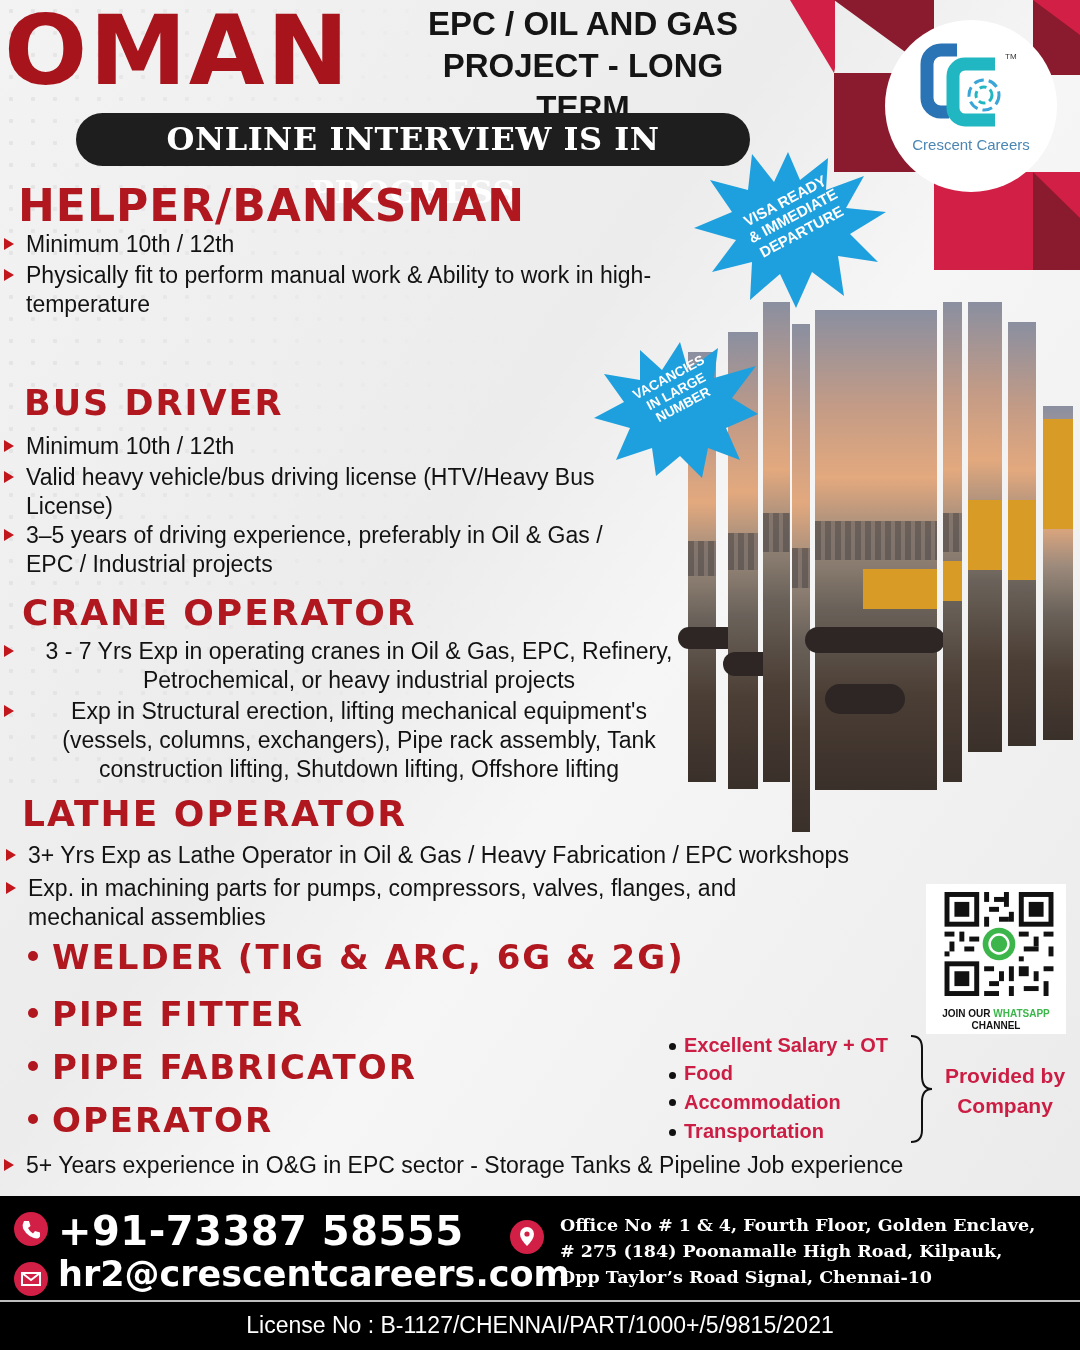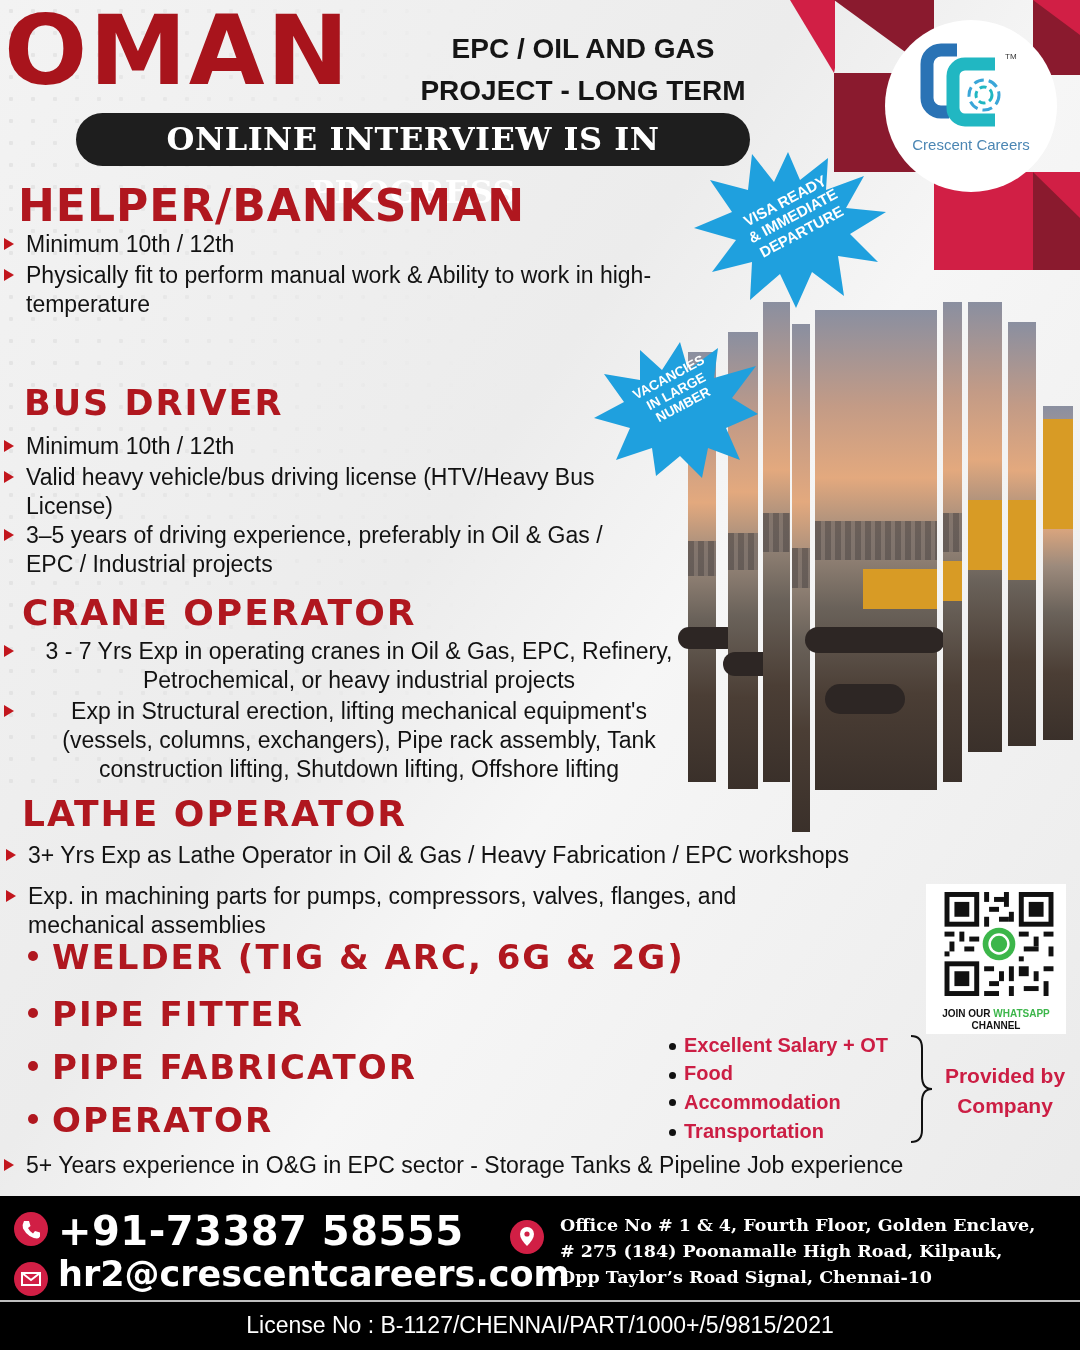--- a/index.html
+++ b/index.html
@@ -21,23 +21,23 @@
   
   .geo { position: absolute; left: 0; top: 0; width: 1080px; height: 1350px; pointer-events: none; }
 
   .title-oman {
     position: absolute; left: 4px; top: 2px;
     font-family: "DejaVu Sans", sans-serif; font-weight: bold;
     font-size: 98px; letter-spacing: 2px; color: #a8141c; line-height: 1;
     transform: scaleY(0.98);
   }
   .title-sub {
-    position: absolute; left: 398px; top: 28px;
+    position: absolute; left: 398px; top: 3px;
     font-family: "Liberation Sans", sans-serif; font-weight: bold; color: #151515;
-    font-size: 28px; line-height: 42px; text-align: center; width: 370px;
+    font-size: 33px; line-height: 42px; text-align: center; width: 370px;
   }
   .interview-pill {
     position: absolute; left: 76px; top: 113px; width: 674px; height: 53px;
     background: #1e1e1e; border-radius: 27px;
     color: #fff; font-family: "DejaVu Serif", serif; font-weight: bold;
     font-size: 32px; text-align: center; line-height: 53px; letter-spacing: .5px;
   }
   .logo-circle {
     position: absolute; left: 885px; top: 20px; width: 172px; height: 172px;
     border-radius: 50%; background: #fff;
@@ -241,21 +241,21 @@
 </ul>
 
 <div class="job-title" style="left:22px;top:595px;font-size:36px;">CRANE OPERATOR</div>
 <ul class="bullets" style="left:2px;top:637px;width:690px;text-align:center;">
   <li style="margin-bottom:2px;"><span class="arrow"></span><span>3 - 7 Yrs Exp in operating cranes in Oil &amp; Gas, EPC, Refinery, Petrochemical, or heavy industrial projects</span></li>
   <li><span class="arrow"></span><span>Exp in Structural erection, lifting mechanical equipment's (vessels, columns, exchangers), Pipe rack assembly, Tank construction lifting, Shutdown lifting, Offshore lifting</span></li>
 </ul>
 
 <div class="job-title" style="left:22px;top:796px;font-size:36px;">LATHE OPERATOR</div>
 <ul class="bullets" style="left:4px;top:841px;width:920px;">
-  <li style="margin-bottom:12px;"><span class="arrow"></span><span>3+ Yrs Exp as Lathe Operator in Oil &amp; Gas / Heavy Fabrication / EPC workshops</span></li>
+  <li style="margin-bottom:4px;"><span class="arrow"></span><span>3+ Yrs Exp as Lathe Operator in Oil &amp; Gas / Heavy Fabrication / EPC workshops</span></li>
   <li style="padding-right:120px;"><span class="arrow"></span><span>Exp. in machining parts for pumps, compressors, valves, flanges, and mechanical assemblies</span></li>
 </ul>
 
 <div class="big-role" style="top:940px;"><span class="dot"></span><span>WELDER (TIG &amp; ARC, 6G &amp; 2G)</span></div>
 <div class="big-role" style="top:997px;"><span class="dot"></span><span>PIPE FITTER</span></div>
 <div class="big-role" style="top:1050px;"><span class="dot"></span><span>PIPE FABRICATOR</span></div>
 <div class="big-role" style="top:1103px;"><span class="dot"></span><span>OPERATOR</span></div>
 
 <ul class="bullets" style="left:2px;top:1151px;width:1000px;">
   <li><span class="arrow"></span><span>5+ Years experience in O&amp;G in EPC sector - Storage Tanks &amp; Pipeline Job experience</span></li>

